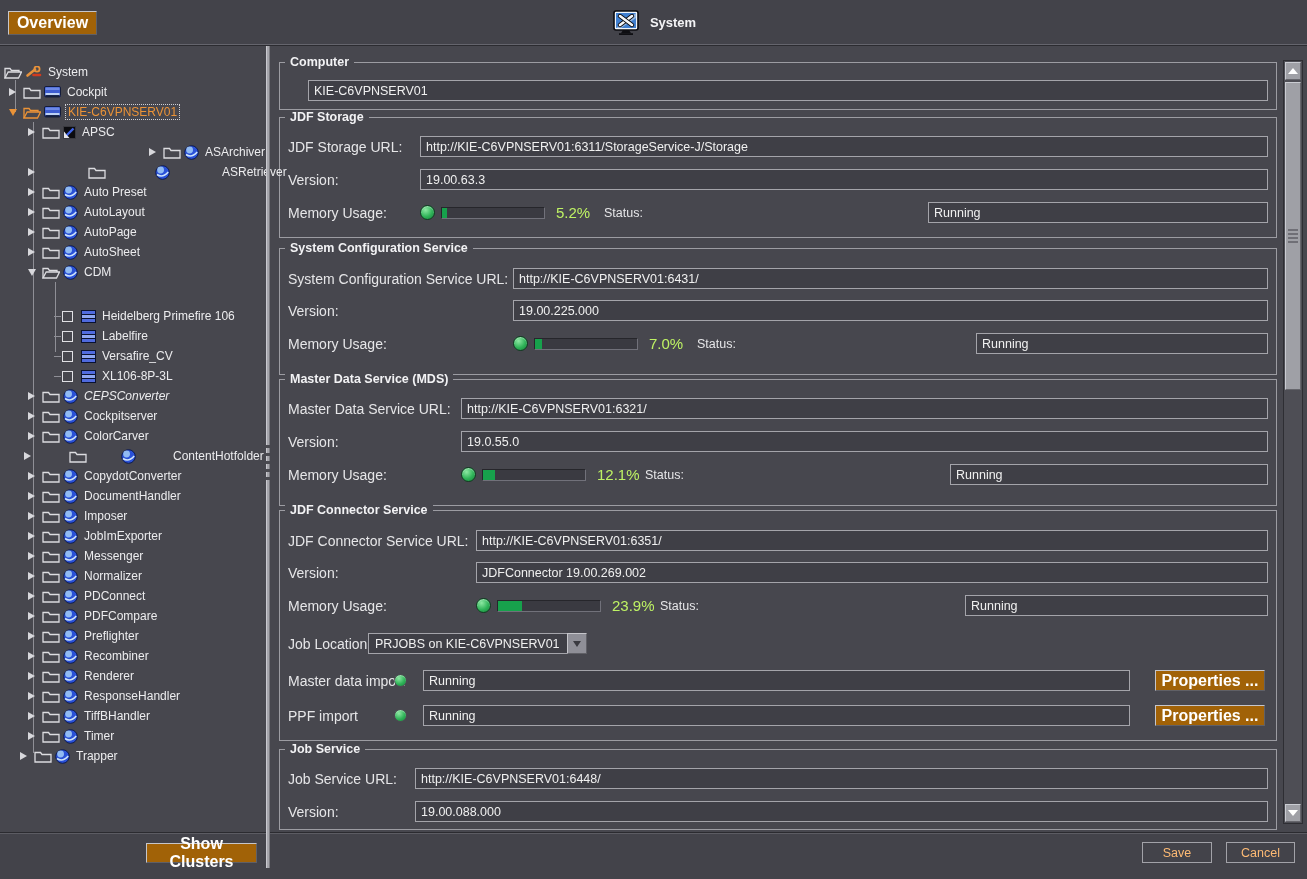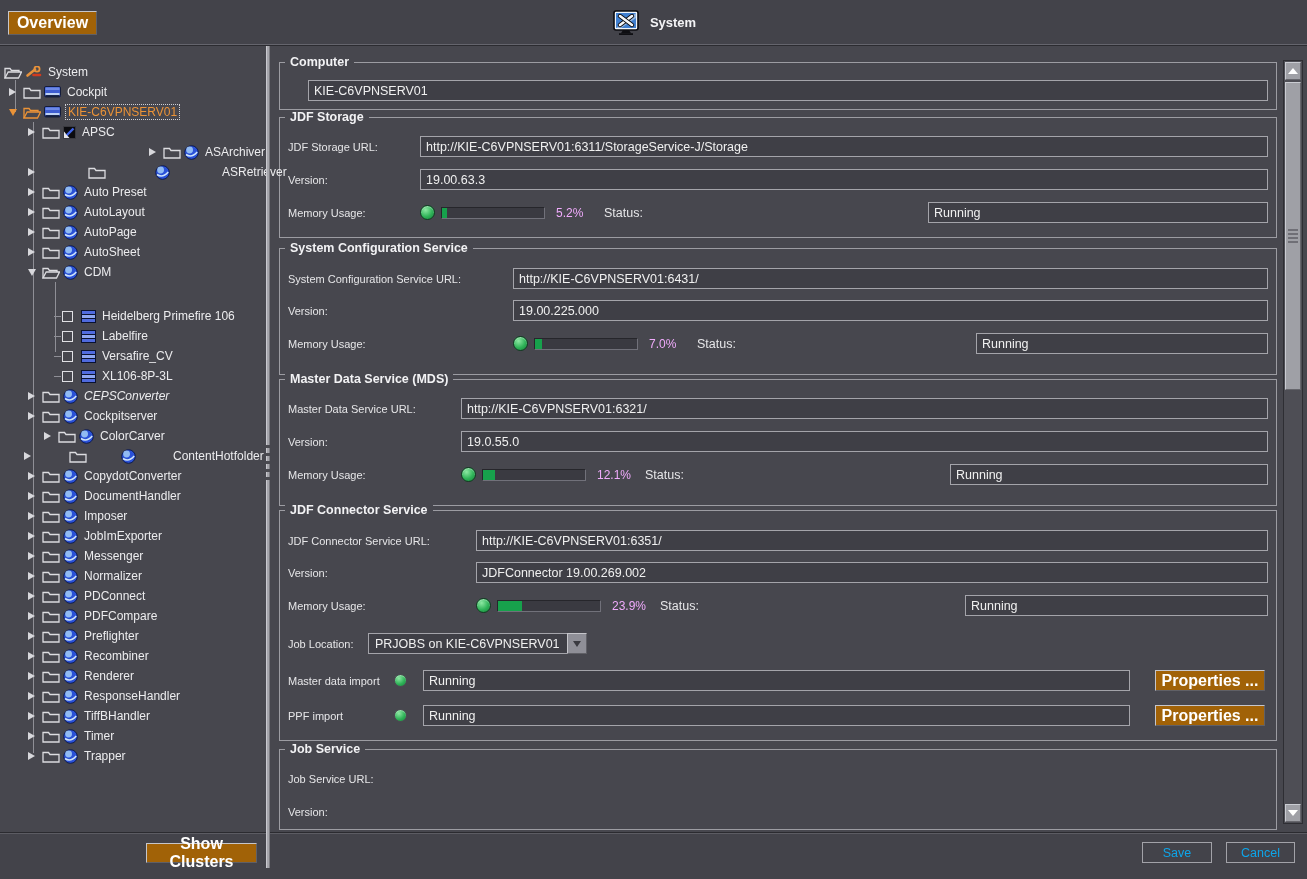--- a/index.html
+++ b/index.html
@@ -15,21 +15,21 @@
     display:flex; align-items:center; justify-content:center; gap:9px; }
   .apptitle { font-size:13px; font-weight:bold; color:#f4f4f6; }
   
   .graybtn { display:flex; align-items:center; justify-content:center;
     background:#a16207; color:#ffffff; font-weight:bold; font-size:16px;
     border:1px solid; border-color:#c6c6cb #606066 #606066 #c6c6cb;
     font-family:"Liberation Sans", sans-serif; cursor:default; }
   .overviewbtn { position:absolute; left:8px; top:11px; width:89px; height:24px; }
   
   .flatbtn { display:flex; align-items:center; justify-content:center;
-    background:transparent; border:1px solid #a2a2a8; color:#0ea5e9;
+    background:transparent; border:1px solid #a2a2a8; color:#fdba74;
     font-size:12.5px; font-family:"Liberation Sans", sans-serif; cursor:default; }
   
   .sidebar { position:absolute; top:46px; left:0; width:265px; height:786px; }
   .tree { position:absolute; top:16px; left:0; right:0; z-index:2; }
   .trow { height:20px; display:flex; align-items:center; font-size:12px; white-space:nowrap; }
   .expw { width:14px; display:flex; align-items:center; justify-content:flex-start; flex:none; }
   .arr-r { width:0; height:0; border-left:7px solid #d8d8dc;
     border-top:4.5px solid transparent; border-bottom:4.5px solid transparent; }
   .arr-d { width:0; height:0; border-top:7px solid #d8d8dc;
     border-left:4.5px solid transparent; border-right:4.5px solid transparent; }
@@ -47,34 +47,34 @@
     background:#a6a6ac; box-shadow:inset 1px 0 #c9c9cf, inset -1px 0 #7c7c82; z-index:5; }
   .splitgrip { position:absolute; left:0; top:399px; width:4px; height:36px;
     background-image:repeating-linear-gradient(to bottom, #4a4a50 0 3px, transparent 3px 8px); }
   
   .main { position:absolute; left:279px; top:46px; width:998px; height:786px; }
   .fieldset { position:absolute; left:0; width:998px; border:1px solid #9c9ca2; }
   .legend { position:absolute; top:-8px; left:5px; background:#47474e; padding:0 5px;
     font-weight:bold; font-size:12.5px; color:#f2f2f4; white-space:nowrap; }
   .srow { position:absolute; left:8px; right:8px; height:21px;
     display:flex; align-items:center; }
-  .lab { flex:none; font-size:11px; color:#e6e6e8; white-space:nowrap; }
+  .lab { flex:none; font-size:14px; color:#e6e6e8; white-space:nowrap; }
   .tfield { flex:1; height:21px; background:#3f3f46; border:1px solid #a4a4aa;
     color:#f0f0f0; font-size:12.5px; padding:0 5px;
     font-family:"Liberation Sans", sans-serif; min-width:0; }
   .led { width:15px; height:15px; border-radius:50%; flex:none;
     background:radial-gradient(circle at 35% 30%, #8ce8a2, #2fb358 55%, #17813a);
     border:1px solid #0f3d20; box-shadow:inset 0 1px 1px rgba(255,255,255,.4);
     margin-right:6px; }
   .led-sm { width:13px; height:13px; border-color:#4c4c52; }
   .pbar { width:104px; height:12px; background:#3a3a41; border:1px solid;
     border-color:#26262b #71717a #71717a #26262b; margin-right:11px;
     flex:none; overflow:hidden; }
   .pfill { display:block; height:100%; background:#17a14c; }
-  .pct { width:44px; flex:none; font-size:12px; color:#f0abfc; }
+  .pct { width:44px; flex:none; font-size:15px; color:#bef264; }
   .stlab { margin-left:4px; font-size:12.5px; color:#e6e6e8; flex:none; }
   .stin { flex:none; margin-left:auto; }
   .dd { height:21px; display:flex; flex:none; }
   .ddval { flex:1; background:#3f3f46; border:1px solid #a4a4aa; border-right:none;
     color:#f0f0f0; font-size:12.5px; padding:0 6px; display:flex; align-items:center; }
   .ddbtn { width:20px; flex:none; display:flex; align-items:center; justify-content:center;
     background:#8f8f97; border:1px solid; border-color:#c6c6cb #606066 #606066 #c6c6cb; }
   .arr-dd { width:0; height:0; border-top:6px solid #3a3a40;
     border-left:4px solid transparent; border-right:4px solid transparent; }
   .propbtn { flex:none; margin-left:auto; margin-right:3px; width:110px; height:21px; }
@@ -413,21 +413,21 @@
         </span>
         <span class="tico">
           <svg width="15" height="15" viewBox="0 0 15 15">
             <circle cx="7.5" cy="7.5" r="6.8" fill="#2a51d8" stroke="#0d1b50"></circle>
             <circle cx="5.6" cy="5" r="3.4" fill="#9cc6f6" opacity="0.9"></circle>
             <path d="M2 9.5 Q7.5 13.5 13.2 7" stroke="#cfe4fa" stroke-width="1.6" fill="none"></path>
           </svg>
         </span>
         <span class="tlab">Cockpitserver</span>
       </div>
-      <div class="trow" style="padding-left: 44px;">
+      <div class="trow" style="padding-left: 28px;">
         <span class="expw">
           <span class="arr-r"></span>
         </span>
         <span class="fico">
           <svg width="18" height="13" viewBox="0 0 18 13">
             <path d="M1 12 V2.5 h5.5 l1.5 2 H17 V12 Z" fill="none" stroke="#dcdce0" stroke-width="1.3"></path>
           </svg>
         </span>
         <span class="tico">
           <svg width="15" height="15" viewBox="0 0 15 15">
@@ -701,21 +701,21 @@
         </span>
         <span class="tico">
           <svg width="15" height="15" viewBox="0 0 15 15">
             <circle cx="7.5" cy="7.5" r="6.8" fill="#2a51d8" stroke="#0d1b50"></circle>
             <circle cx="5.6" cy="5" r="3.4" fill="#9cc6f6" opacity="0.9"></circle>
             <path d="M2 9.5 Q7.5 13.5 13.2 7" stroke="#cfe4fa" stroke-width="1.6" fill="none"></path>
           </svg>
         </span>
         <span class="tlab">Timer</span>
       </div>
-      <div class="trow" style="padding-left: 28px;">
+      <div class="trow" style="padding-left: 20px;">
         <span class="expw">
           <span class="arr-r"></span>
         </span>
         <span class="fico">
           <svg width="18" height="13" viewBox="0 0 18 13">
             <path d="M1 12 V2.5 h5.5 l1.5 2 H17 V12 Z" fill="none" stroke="#dcdce0" stroke-width="1.3"></path>
           </svg>
         </span>
         <span class="tico">
           <svg width="15" height="15" viewBox="0 0 15 15">
@@ -848,23 +848,25 @@
       <span class="led led-sm" style="margin-right:16px;"></span>
       <input class="tfield impin" readonly="" value="Running" style="">
       <button class="graybtn propbtn">Properties ...</button>
     </div>
   </div>
 
   <div class="fieldset" style="top:703px; height:81px;">
     <span class="legend">Job Service</span>
     <div class="srow" style="top:18px;">
       <span class="lab" style="width:127px;">Job Service URL:</span>
+      <input class="tfield" readonly="" value="http://KIE-C6VPNSERV01:6448/" style="">
     </div>
     <div class="srow" style="top:51px;">
       <span class="lab" style="width:127px;">Version:</span>
+      <input class="tfield" readonly="" value="19.00.088.000" style="">
     </div>
   </div>
 </div>
 
 <div class="vscroll">
   <div class="sbtn up">
       <span class="tri-up"></span>
     </div>
   <div class="vthumb"></div>
   <div class="sbtn down">

